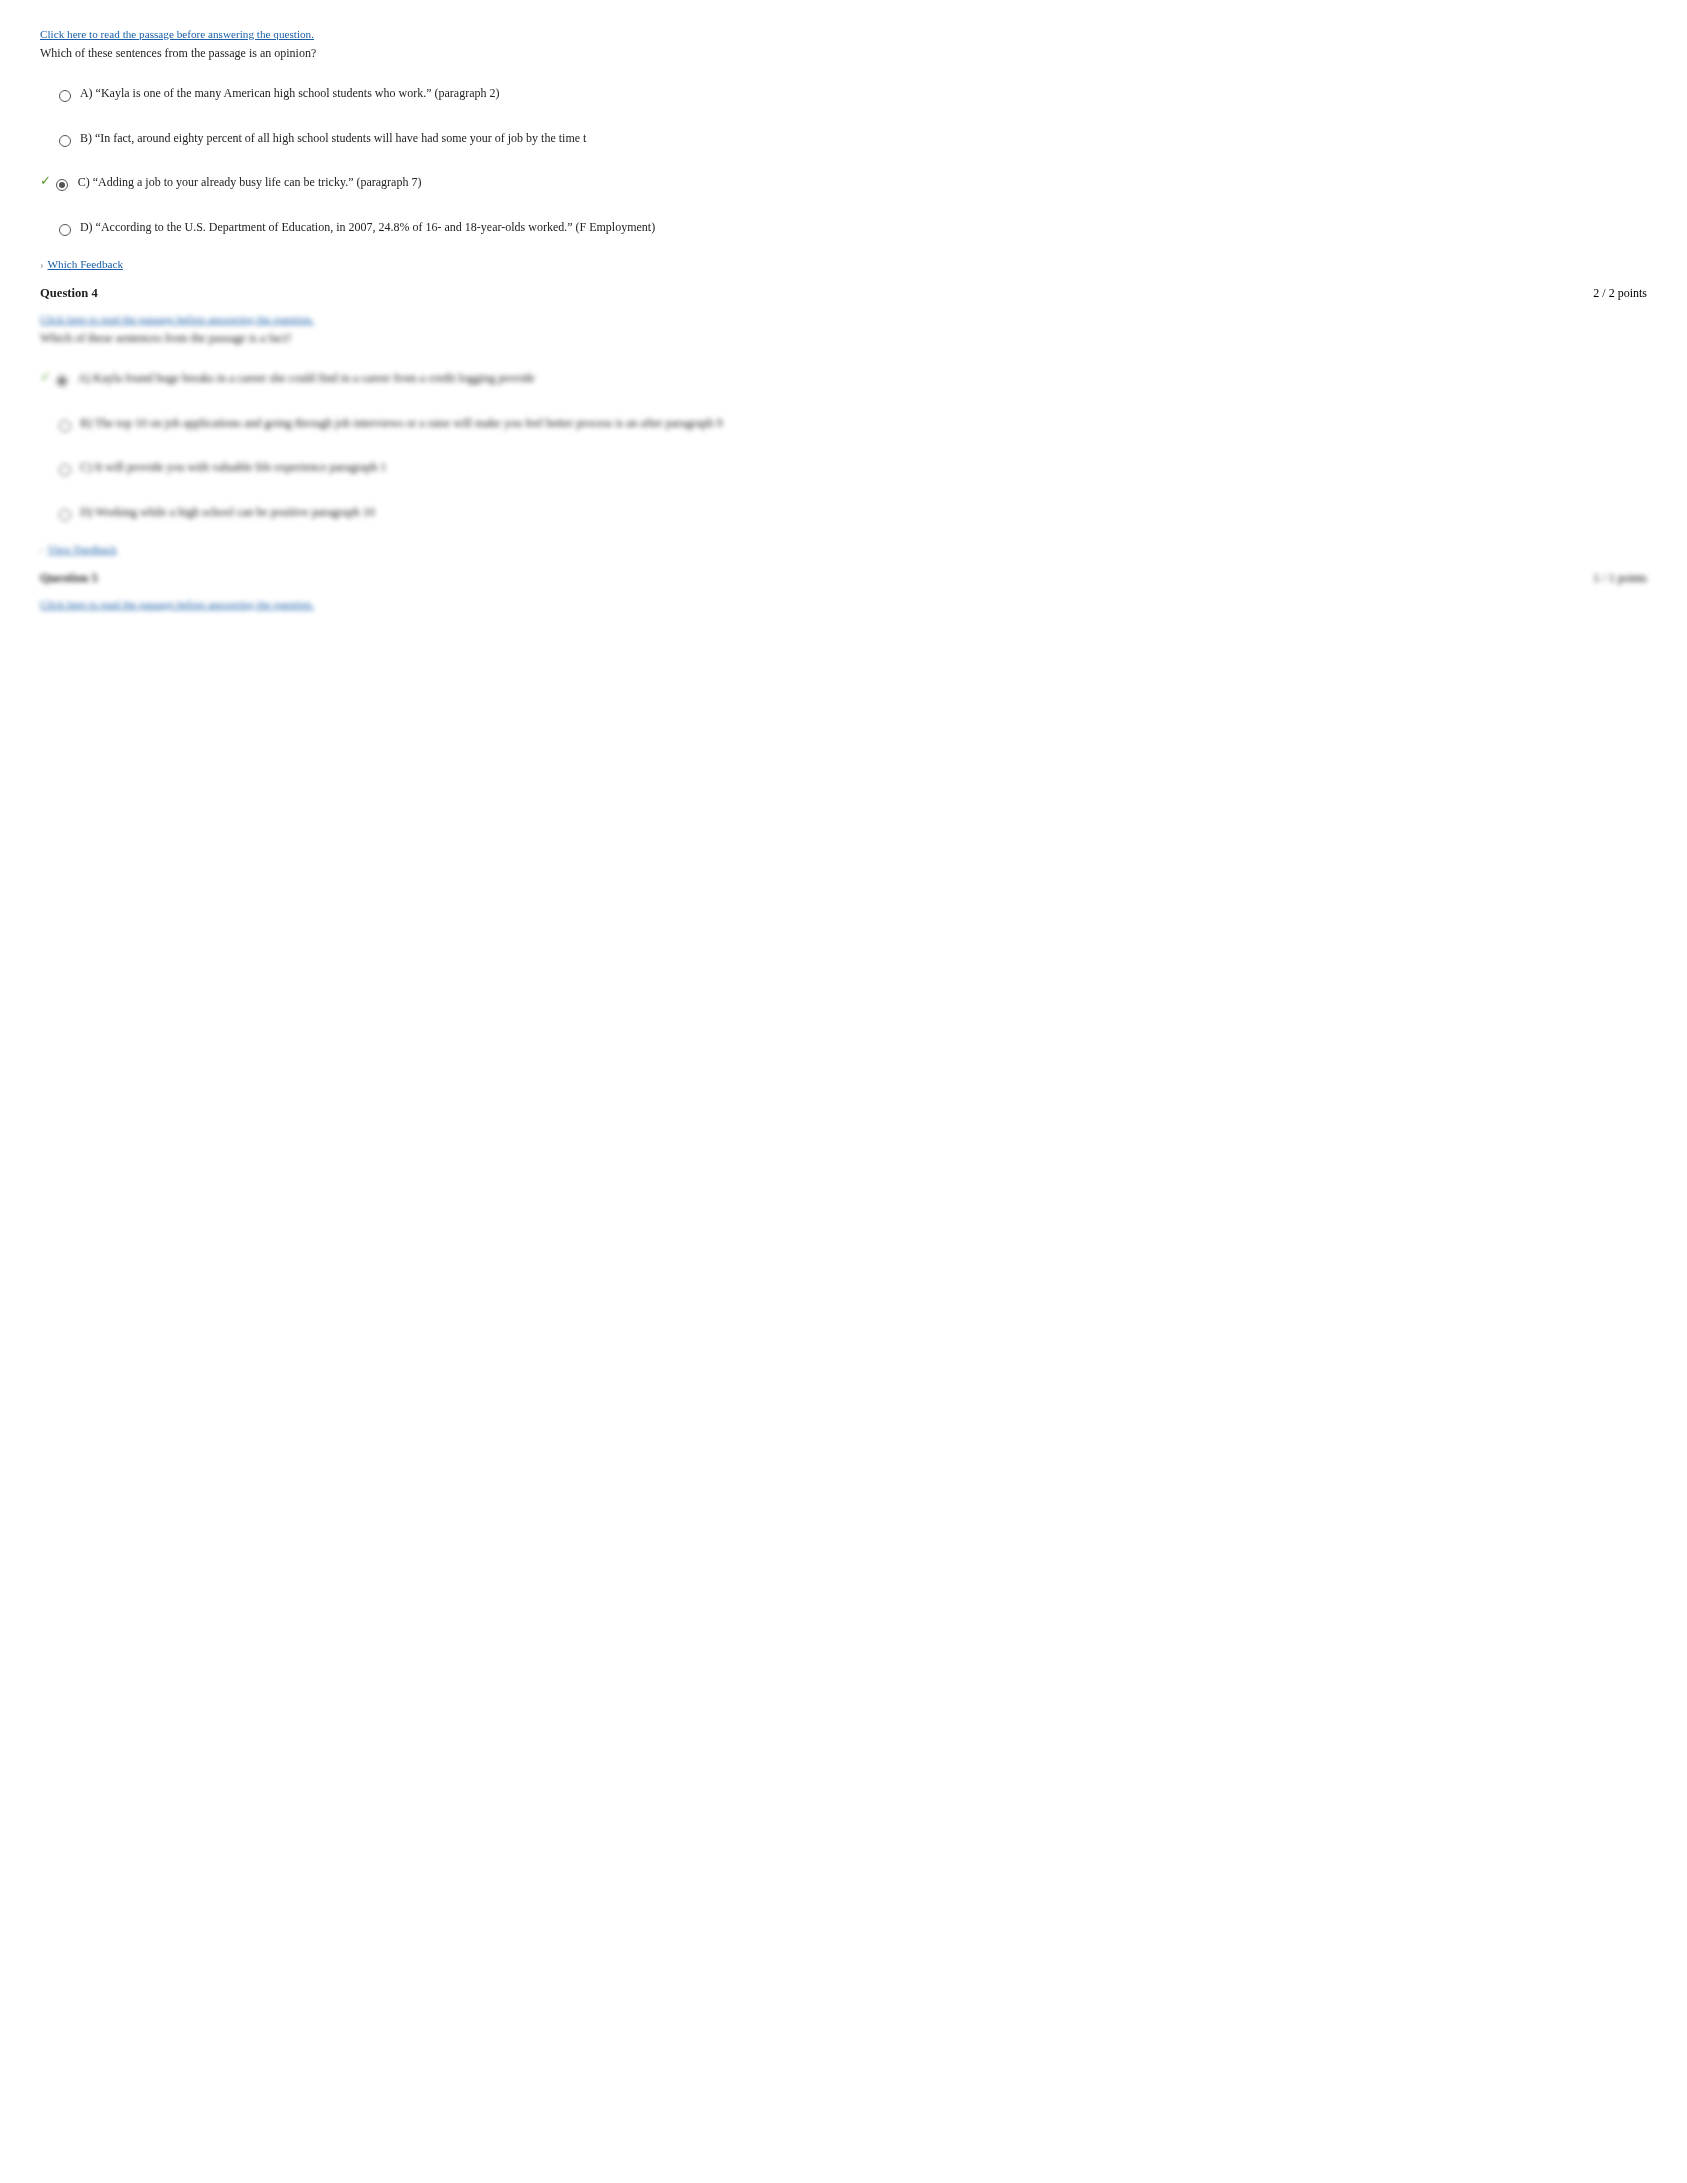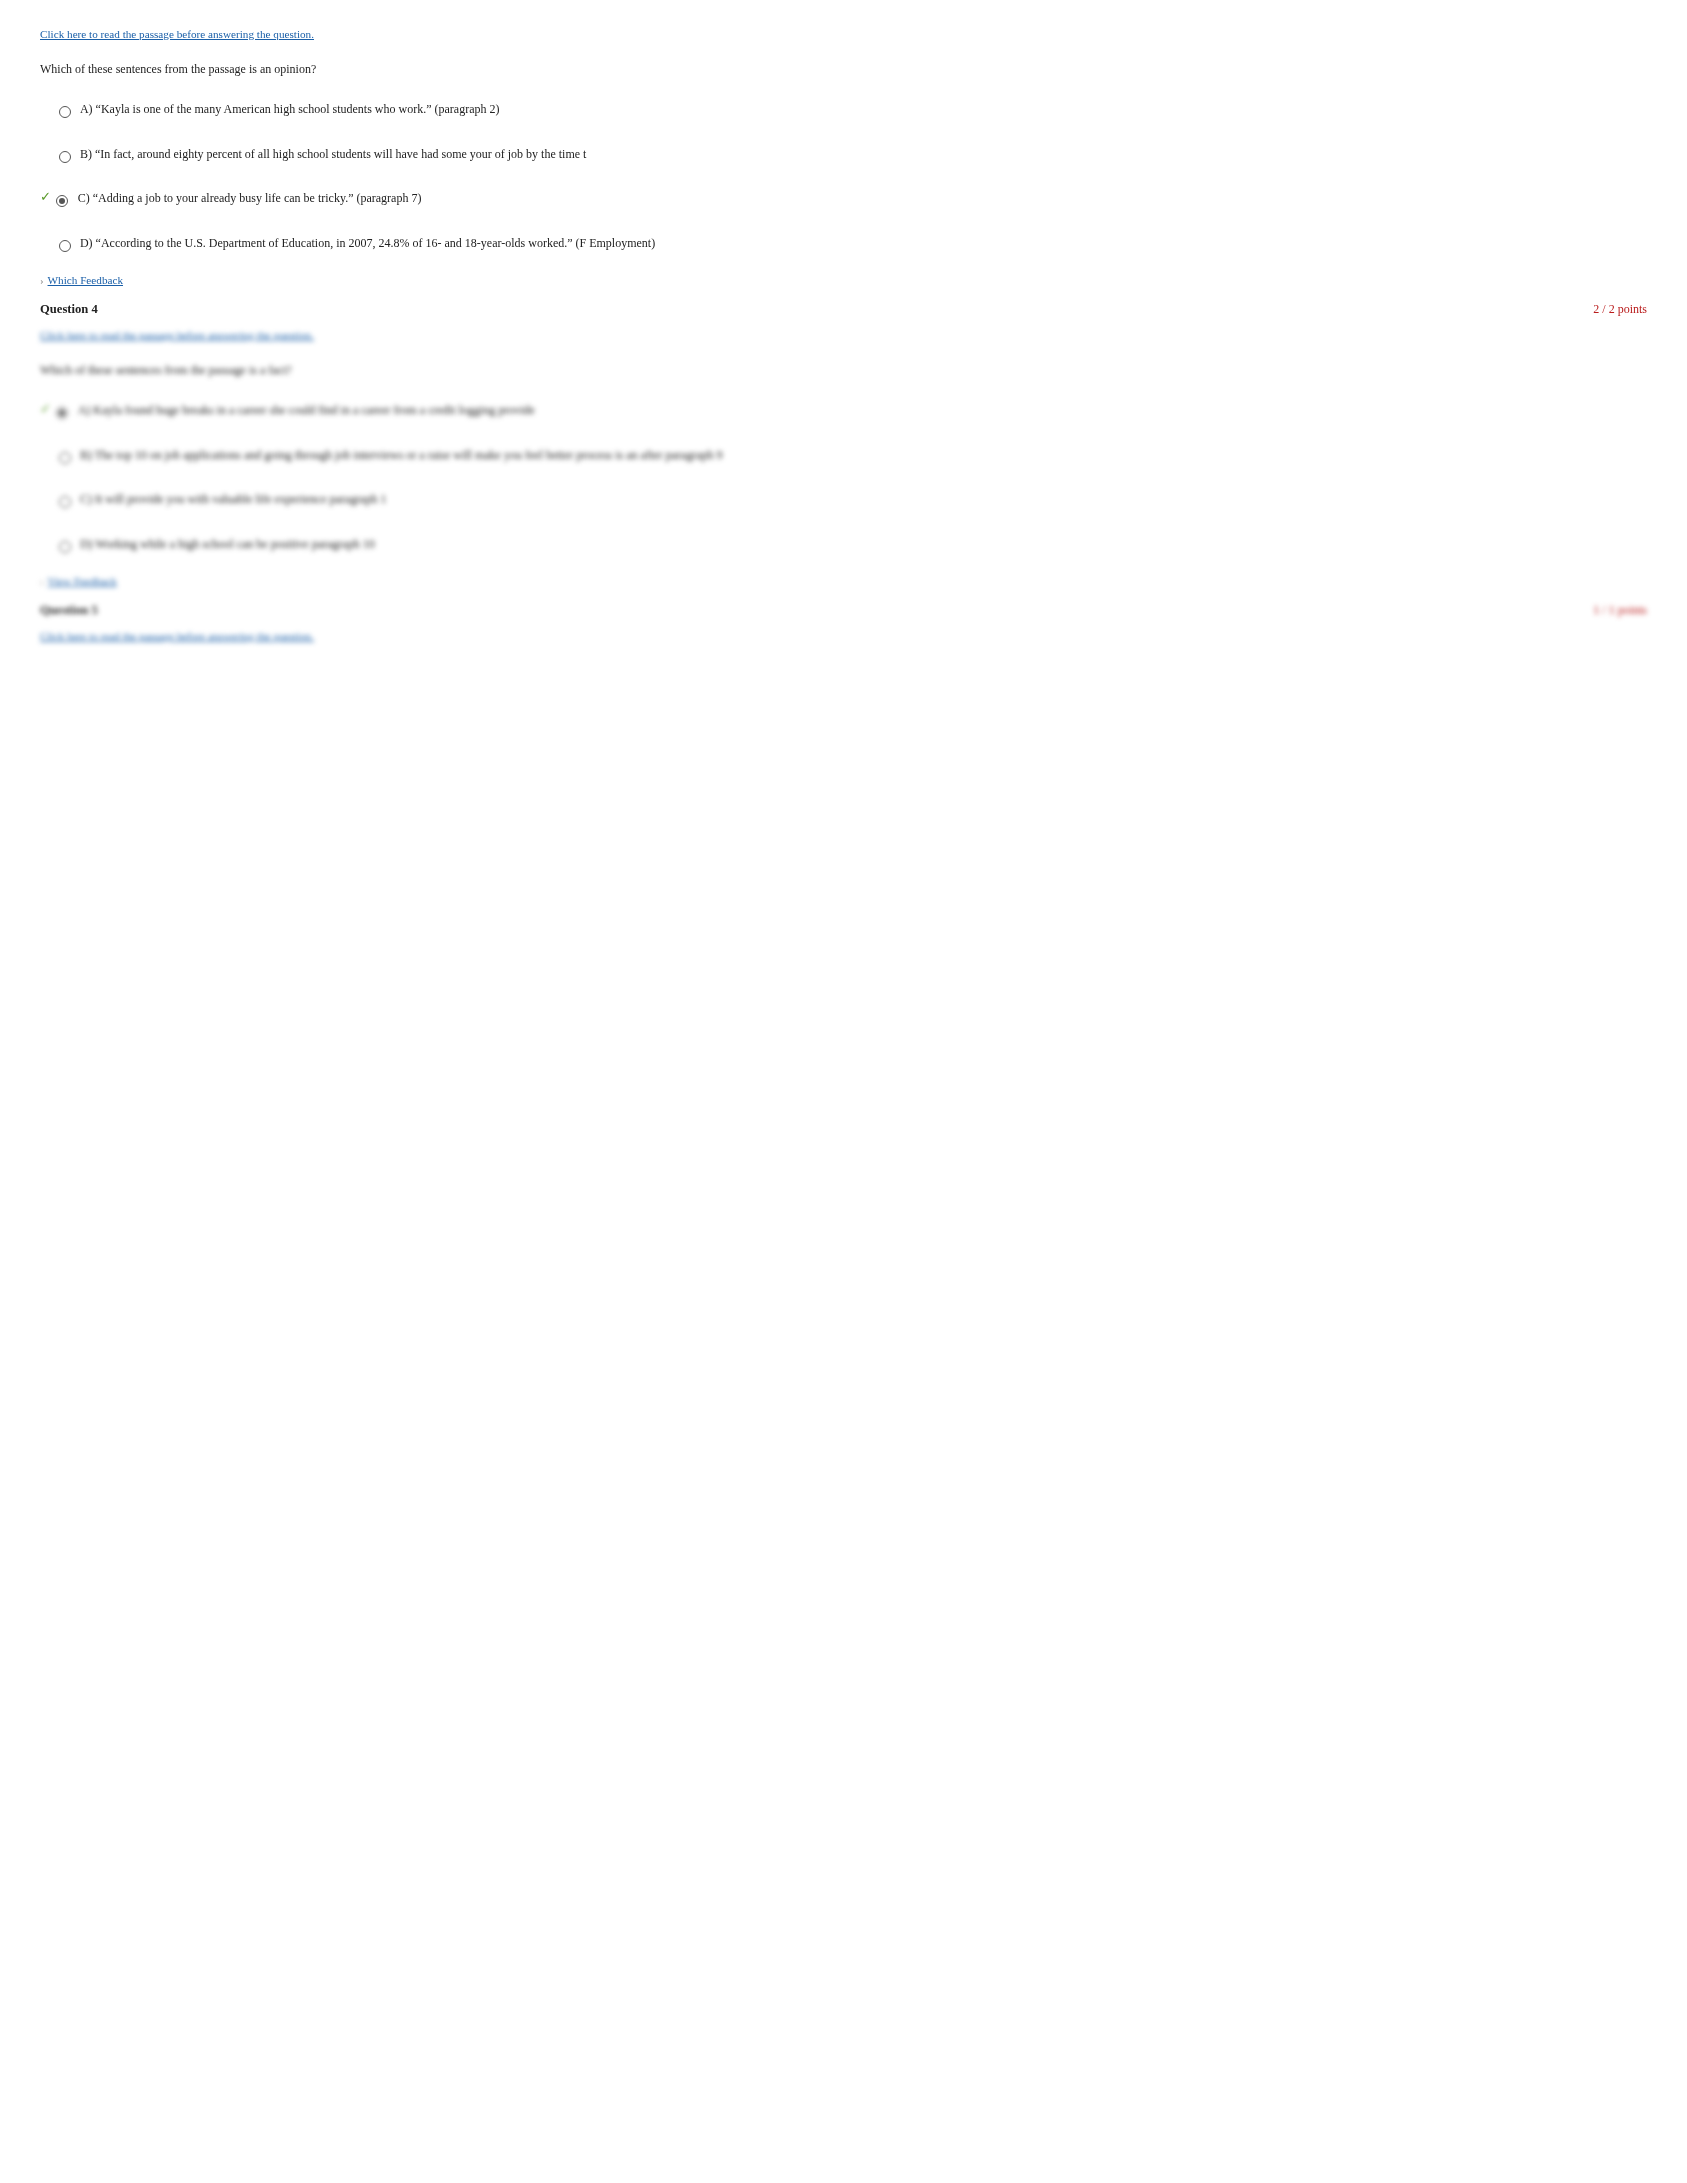--- a/index.html
+++ b/index.html
@@ -11,21 +11,21 @@
       color: #222;
       padding: 26.5px 40px;
     }
 
     .passage-link {
       color: #1a5fa8;
       text-decoration: underline;
       font-size: 11.2px;
       cursor: pointer;
       display: inline-block;
-      margin-bottom: 20px;
+      margin-bottom: 4px;
     }
 
     .question-text {
       font-size: 12px;
       margin-bottom: 18.5px;
       line-height: 1.5;
     }
 
     .answer-row {
       display: flex;
@@ -92,21 +92,21 @@
       gap: 40px;
     }
 
     .question-title {
       font-weight: bold;
       font-size: 12.6px;
     }
 
     .question-points {
       font-size: 12px;
-      color: #b91c1c;
+      color: #000000;
     }
 
     .section {
       margin-bottom: 6.6px;
     }
 
     
     .blurred {
       filter: blur(2.6px);
       user-select: none;

